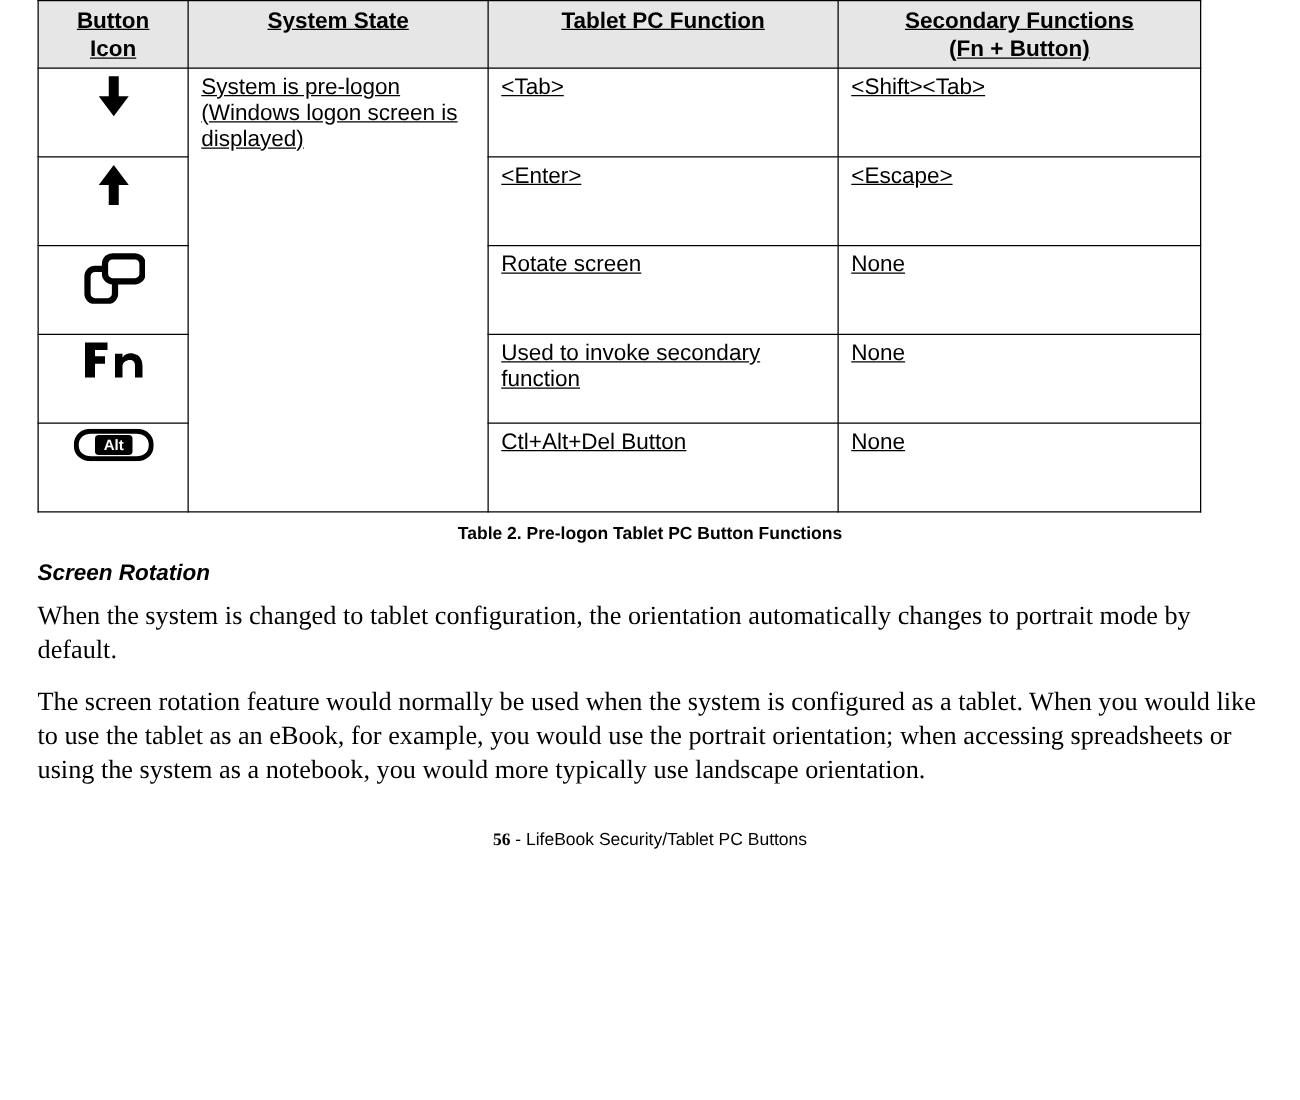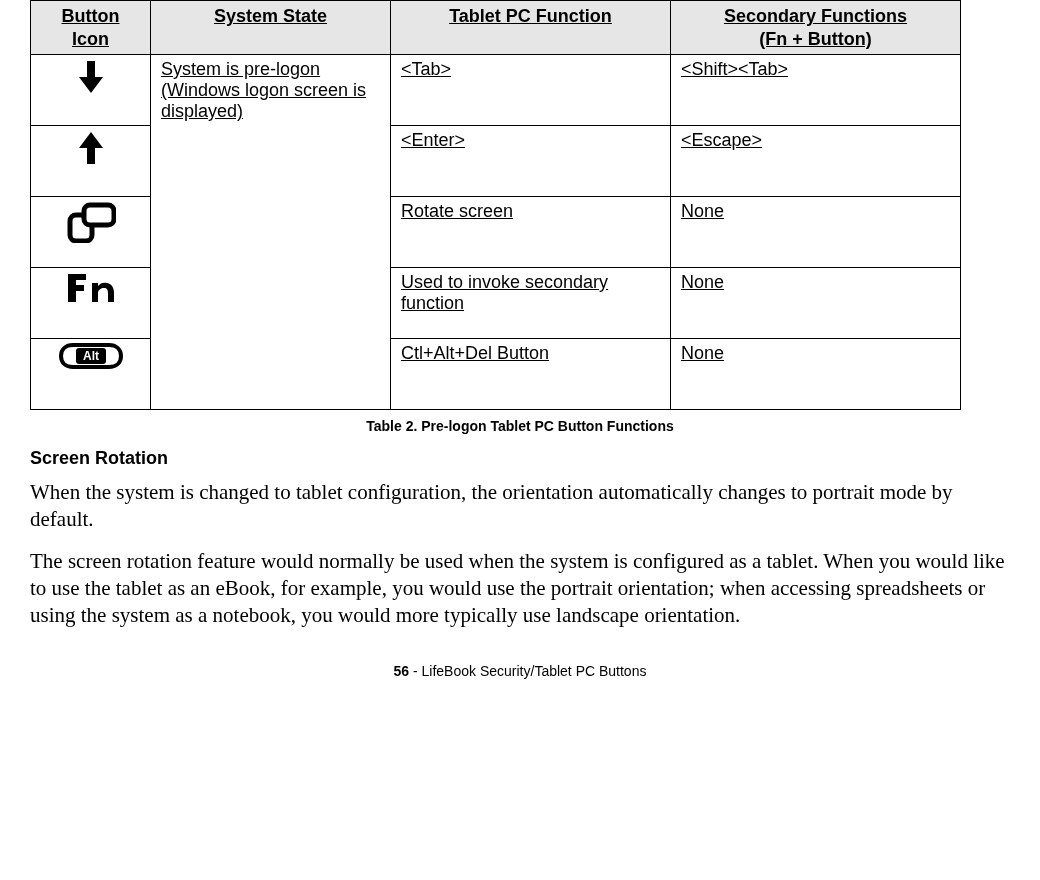--- a/index.html
+++ b/index.html
@@ -54,27 +54,28 @@
     font-family: "Times New Roman", Times, serif;
     font-size: 21px;
     line-height: 1.3;
     margin: 10px 0 14px 0;
   }
   .subhead {
     font-family: Arial, Helvetica, sans-serif;
     font-weight: bold;
     font-size: 18px;
     margin: 14px 0 6px 0;
+    font-style: italic;
   }
   .footer {
     text-align: center;
     font-size: 14px;
     margin-top: 34px;
   }
-  .footer b { font-weight: bold; }
+  .footer b { font-weight: bold; font-family: Liberation Serif, serif; }
   svg { display: block; margin: 0 auto; }
 </style>
 </head>
 <body>
 
 <div class="page">
 
 <table class="main">
   <colgroup>
     <col class="c1">

